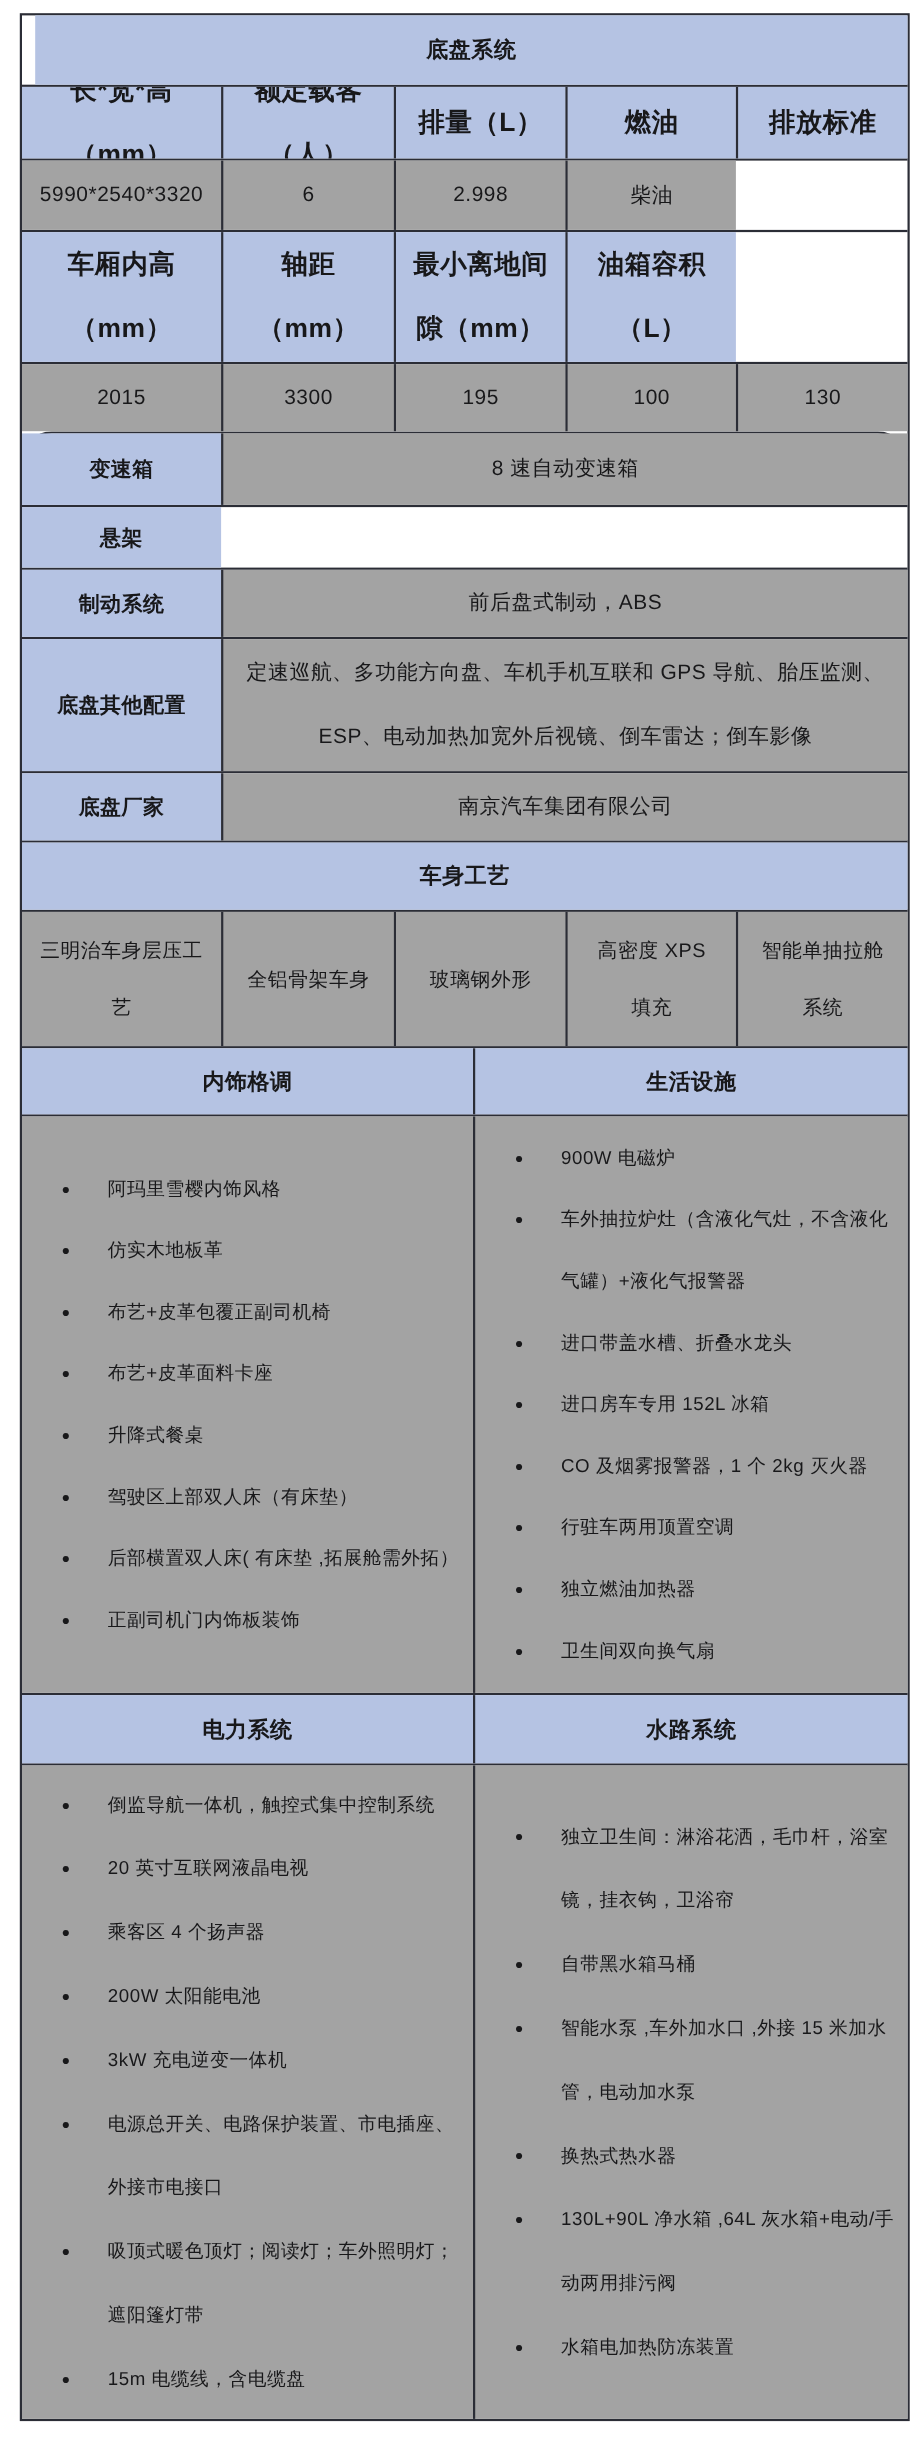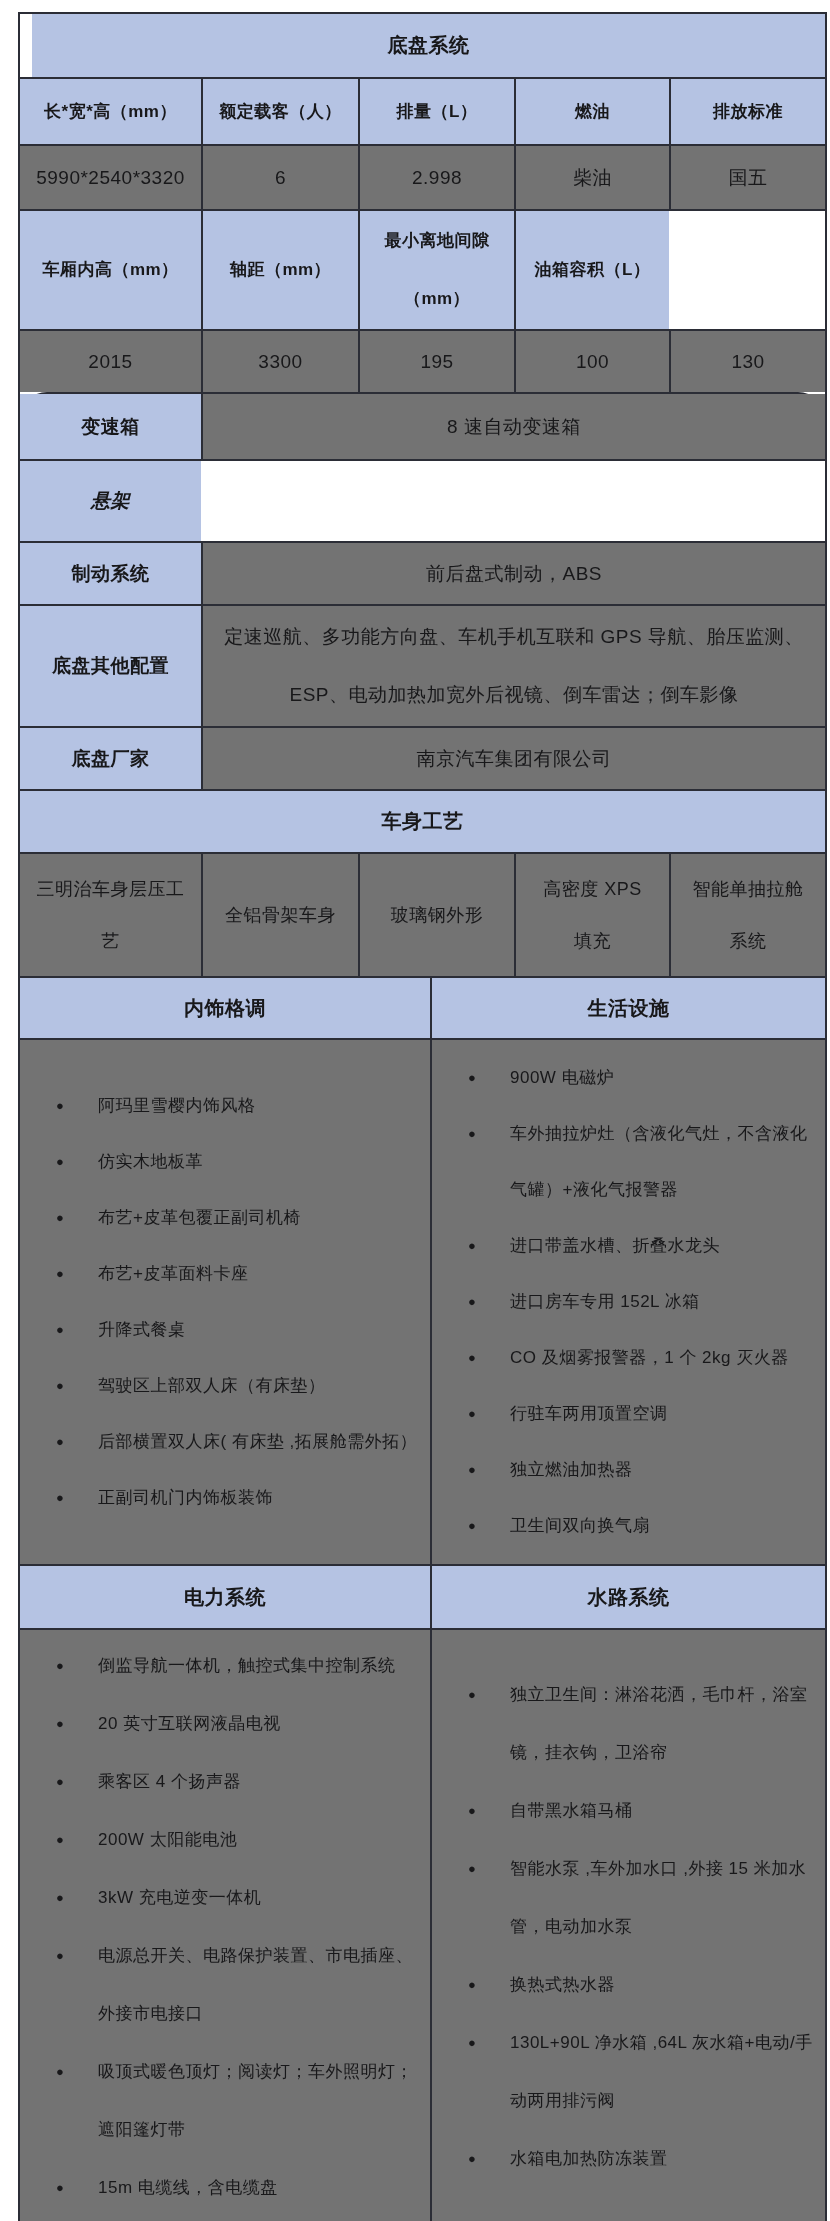--- a/index.html
+++ b/index.html
@@ -26,34 +26,34 @@
     display:flex;align-items:center;justify-content:center;
     text-align:center;overflow:hidden;
     letter-spacing:.5px;
   }
   .row>div:first-child{border-left:0;}
   .cols5{grid-template-columns:181px 157px 156px 155px 156px;}
   .cols2{grid-template-columns:410px 395px;}
   .colsLV{grid-template-columns:181px 624px;}
   .cols1{grid-template-columns:1fr;}
   .hd{background:var(--blue);font-weight:bold;}
-  .val{background:#737373;}
+  .val{background:#a3a3a3;}
   .sec-title{font-size:20px;}
-  .h-cell{font-size:17px;line-height:58px;padding:0 8px;}
+  .h-cell{font-size:24px;line-height:58px;padding:0 8px;}
   .v-cell{font-size:19px;}
   .lbl{font-size:19px;}
   .lv-val{font-size:19px;line-height:58px;padding:0 16px;}
   .craft-cell{font-size:18px;line-height:52px;padding:0 16px;}
   .r-title{height:63px;padding-left:12px;}
   .r-h1{height:67px;}
   .r-v1{height:65px;}
   .r-h2{height:120px;}
   .r-v2{height:63px;}
   .r-gear{height:67px;border-radius:27px;}
-  .r-susp{height:82px;font-style:italic;}
+  .r-susp{height:57px;}
   .r-brake{height:63px;}
   .r-other{height:122px;}
   .r-maker{height:63px;}
   .r-craft-title{height:63px;}
   .r-craft{height:124px;}
   .r-sec1h{height:62px;}
   .r-sec1{height:526px;}
   .r-sec2h{height:64px;}
   .r-sec2{height:596px;}
   .bcell{align-items:stretch;}
@@ -85,21 +85,20 @@
     <div class="hd h-cell">排量（L）</div>
     <div class="hd h-cell">燃油</div>
     <div class="hd h-cell">排放标准</div>
   </div>
 
   <div class="row cols5 r-v1">
     <div class="val v-cell">5990*2540*3320</div>
     <div class="val v-cell">6</div>
     <div class="val v-cell">2.998</div>
     <div class="val v-cell">柴油</div>
-    <div class="val v-cell">国五</div>
   </div>
 
   <div class="row cols5 r-h2">
     <div class="hd h-cell">车厢内高（mm）</div>
     <div class="hd h-cell">轴距（mm）</div>
     <div class="hd h-cell">最小离地间隙（mm）</div>
     <div class="hd h-cell">油箱容积（L）</div>
   </div>
 
   <div class="row cols5 r-v2">

